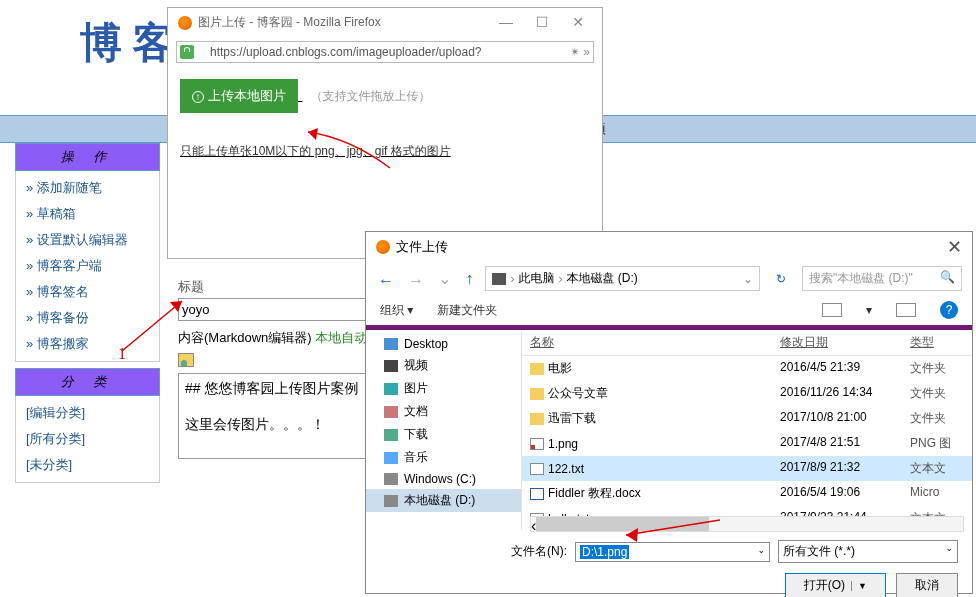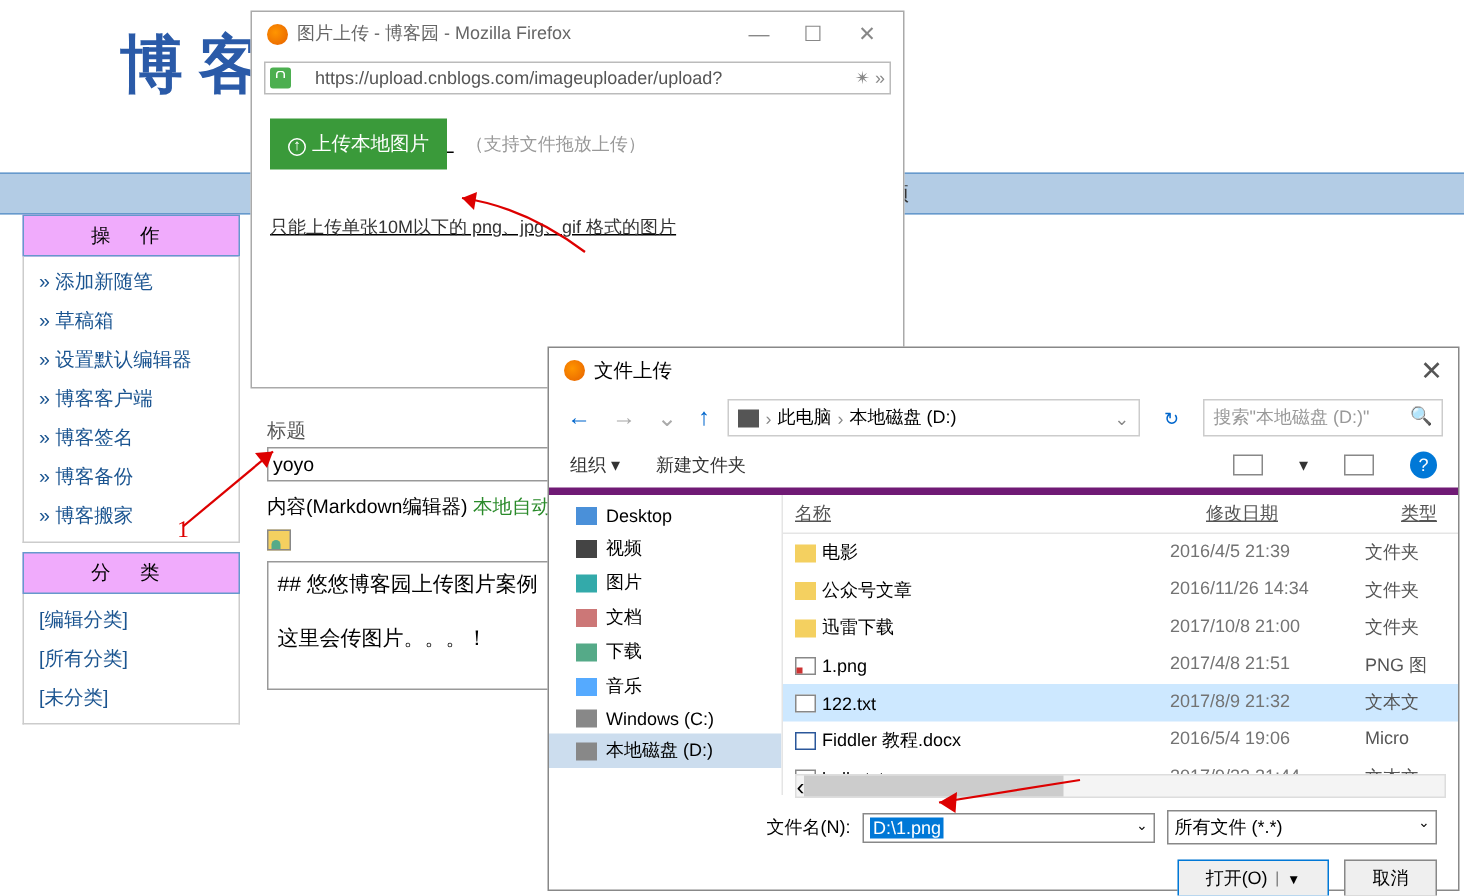--- a/index.html
+++ b/index.html
@@ -5,21 +5,21 @@
     * { margin: 0; padding: 0; box-sizing: border-box; font-family: "Microsoft YaHei", sans-serif; }
     body { background: #fff; width: 976px; height: 597px; overflow: hidden; position: relative; }
     
     .logo { position: absolute; top: 15px; left: 80px; font-size: 42px; font-weight: bold; color: #2a5aa8; font-family: "KaiTi", serif; }
     
     .main-tabs { position: absolute; top: 115px; left: 0; right: 0; background: #b3cce5; border-top: 1px solid #6699cc; border-bottom: 1px solid #6699cc; height: 28px; }
     .main-tabs .tab { display: inline-block; padding: 4px 20px; color: #333; font-size: 13px; }
     .main-tabs .tab.right { float: right; margin-right: 350px; }
     
     .sidebar { position: absolute; top: 143px; left: 15px; width: 145px; }
-    .sidebar-header { background: #f0abfc; border: 1px solid #6699cc; text-align: center; padding: 4px 0; font-size: 13px; letter-spacing: 8px; }
+    .sidebar-header { background: #8b5cf6; border: 1px solid #6699cc; text-align: center; padding: 4px 0; font-size: 13px; letter-spacing: 8px; font-style: italic; }
     .sidebar-items { border: 1px solid #ccc; border-top: none; padding: 4px 0; }
     .sidebar-item { padding: 4px 10px; color: #1a5490; font-size: 13px; cursor: pointer; }
     .sidebar-item::before { content: "» "; }
     .sidebar-bracket { padding: 4px 10px; color: #1a5490; font-size: 13px; cursor: pointer; }
     
     .anno-1 { position: absolute; top: 345px; left: 118px; color: #d00; font-size: 16px; font-family: serif; }
     .anno-2 { position: absolute; top: 155px; left: 380px; color: #d00; font-size: 16px; font-family: serif; }
     .anno-3 { position: absolute; top: 515px; left: 650px; color: #d00; font-size: 16px; font-family: serif; }
     
     .editor-area { position: absolute; top: 278px; left: 178px; width: 420px; }
@@ -76,27 +76,27 @@
     .ico-video { background: #444; position: relative; }
     .ico-pic { background: #3aa; }
     .ico-doc { background: #c77; }
     .ico-dl { background: #5a8; }
     .ico-music { background: #5af; }
     .ico-drive { background: #888; }
     .dlg-files { flex: 1; border-left: 1px solid #e5e5e5; position: relative; }
     .file-head { display: flex; font-size: 12px; color: #555; border-bottom: 1px solid #e5e5e5; }
     .file-head > div { padding: 4px 8px; text-decoration: underline; }
     .fh-name { width: 250px; }
-    .fh-date { width: 130px; margin-left: 24px; }
+    .fh-date { width: 130px; }
     .fh-type { flex: 1; }
     .file-row { display: flex; font-size: 12px; padding: 2px 0; cursor: pointer; }
     .file-row.sel { background: #cde8ff; }
     .file-row > div { padding: 2px 8px; }
     .fr-name { width: 250px; display: flex; align-items: center; gap: 4px; }
-    .fr-date { width: 130px; color: #737373; }
+    .fr-date { width: 130px; color: #000000; }
     .fr-type { flex: 1; color: #555; }
     .f-ico { width: 14px; height: 12px; display: inline-block; }
     .ico-folder { background: #f4d060; }
     .ico-png { background: #fff; border: 1px solid #888; position: relative; }
     .ico-png::after { content: ""; position: absolute; bottom: 0; left: 0; width: 4px; height: 4px; background: #c33; }
     .ico-txt { background: #fff; border: 1px solid #888; }
     .ico-docx { background: #fff; border: 1px solid #2b579a; }
     .file-scroll { position: absolute; bottom: -2px; left: 8px; right: 8px; height: 16px; background: #f4f4f4; border:1px solid #ddd; display: flex; }
     .file-scroll .thumb { width: 40%; background: #ccc; }
     .dlg-footer { padding: 10px 14px; font-size: 12px; }

